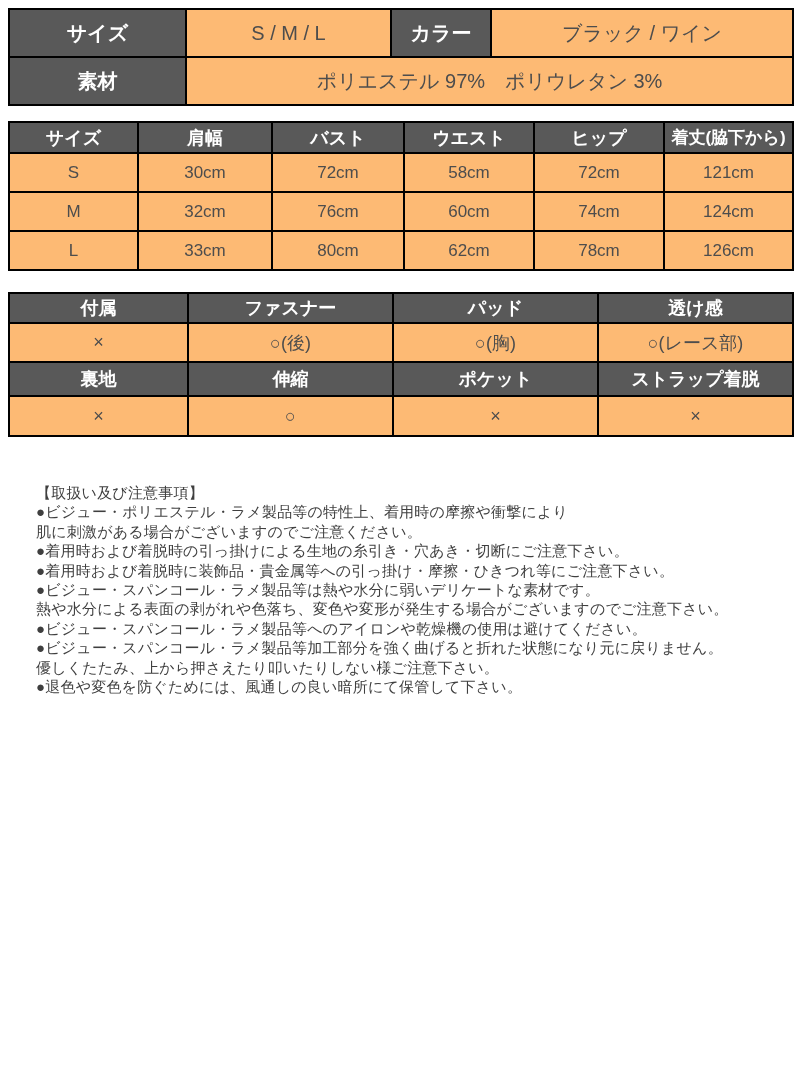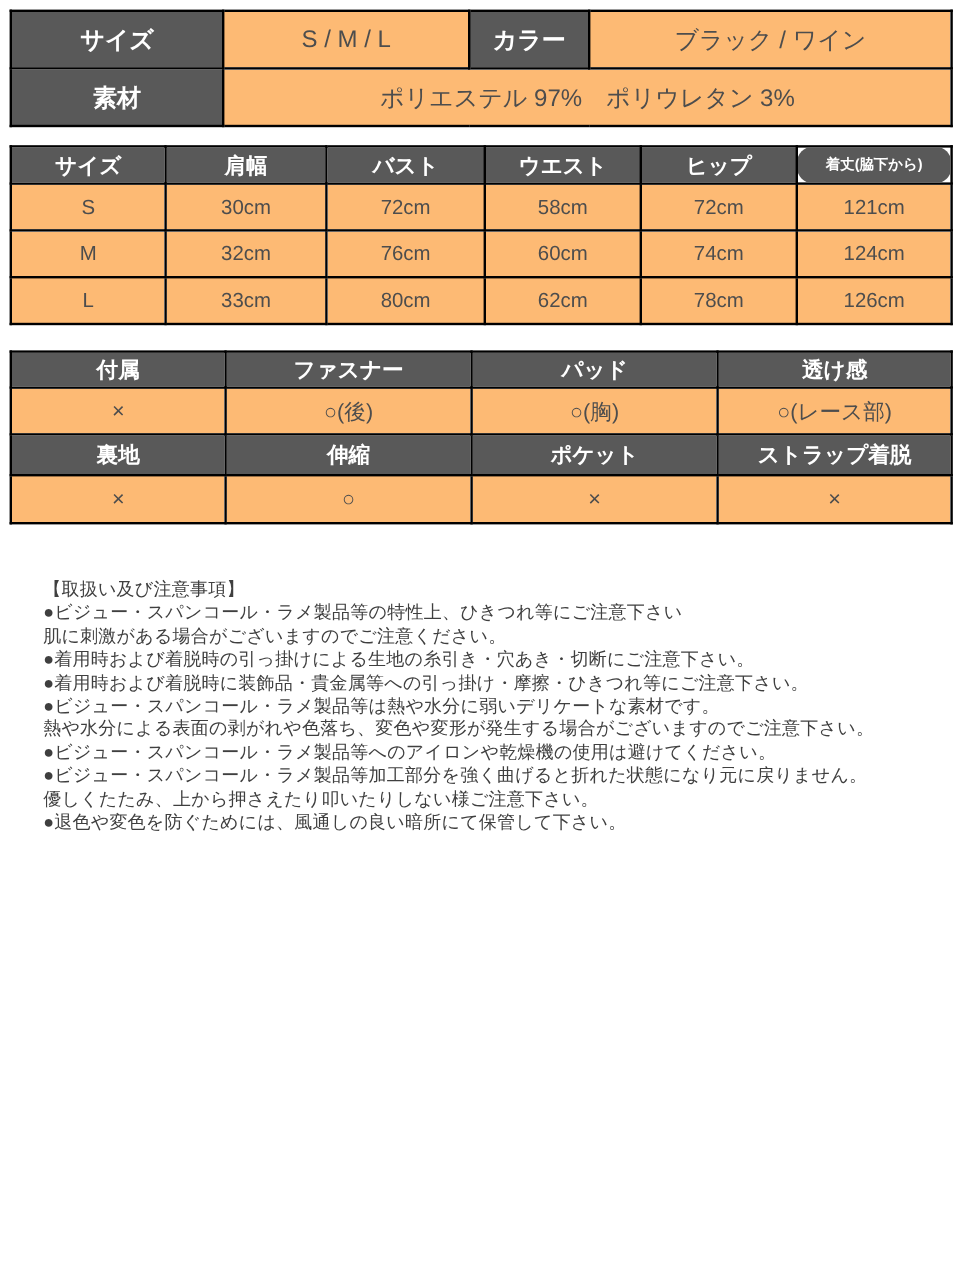--- a/index.html
+++ b/index.html
@@ -42,38 +42,38 @@
   
   .spec-table { margin-top: 8px; }
   .spec-table td, .spec-table th { font-size: 20px; }
   .spec-table tr { height: 48px; }
   
   .meas-table { margin-top: 15px; }
   .meas-table th { font-size: 18px; }
   .meas-table td { font-size: 17px; }
   .meas-table .head-row { height: 31px; }
   .meas-table .data-row { height: 39px; }
-  .meas-table th.small { font-size: 12px; border-radius: 14px; }
+  .meas-table th.small { font-size: 17px; }
   
   .feat-table { margin-top: 21px; padding-left: 40px; }
   .feat-table th { font-size: 18px; }
   .feat-table td { font-size: 18px; }
   .feat-table .head-row1 { height: 30px; }
   .feat-table .data-row1 { height: 39px; }
   .feat-table .head-row2 { height: 34px; }
   .feat-table .data-row2 { height: 40px; }
   
   .notice {
     margin: 46px 20px 0 36px;
     font-size: 15px;
     line-height: 19.4px;
     color: #3f3f3f;
     letter-spacing: 0.2px;
   }
-  .notice .line { white-space: nowrap; font-family: Liberation Mono, monospace; }
+  .notice .line { white-space: nowrap; }
 </style>
 </head>
 <body>
 
 <div class="page">
 
   <table class="spec-table">
     <colgroup>
       <col style="width:177px">
         <col style="width:205px">
@@ -169,21 +169,21 @@
       <td class="val">×</td>
       <td class="val">○</td>
       <td class="val">×</td>
       <td class="val">×</td>
     </tr>
   </tbody>
     </table>
 
   <div class="notice">
     <div class="line">【取扱い及び注意事項】</div>
-    <div class="line">●ビジュー・スパンコール・ラメ製品等の特性上、ひきつれ等にご注意下さい</div>
+    <div class="line">●ビジュー・ポリエステル・ラメ製品等の特性上、着用時の摩擦や衝撃により</div>
     <div class="line">肌に刺激がある場合がございますのでご注意ください。</div>
     <div class="line">●着用時および着脱時の引っ掛けによる生地の糸引き・穴あき・切断にご注意下さい。</div>
     <div class="line">●着用時および着脱時に装飾品・貴金属等への引っ掛け・摩擦・ひきつれ等にご注意下さい。</div>
     <div class="line">●ビジュー・スパンコール・ラメ製品等は熱や水分に弱いデリケートな素材です。</div>
     <div class="line">熱や水分による表面の剥がれや色落ち、変色や変形が発生する場合がございますのでご注意下さい。</div>
     <div class="line">●ビジュー・スパンコール・ラメ製品等へのアイロンや乾燥機の使用は避けてください。</div>
     <div class="line">●ビジュー・スパンコール・ラメ製品等加工部分を強く曲げると折れた状態になり元に戻りません。</div>
     <div class="line">優しくたたみ、上から押さえたり叩いたりしない様ご注意下さい。</div>
     <div class="line">●退色や変色を防ぐためには、風通しの良い暗所にて保管して下さい。</div>
   </div>

